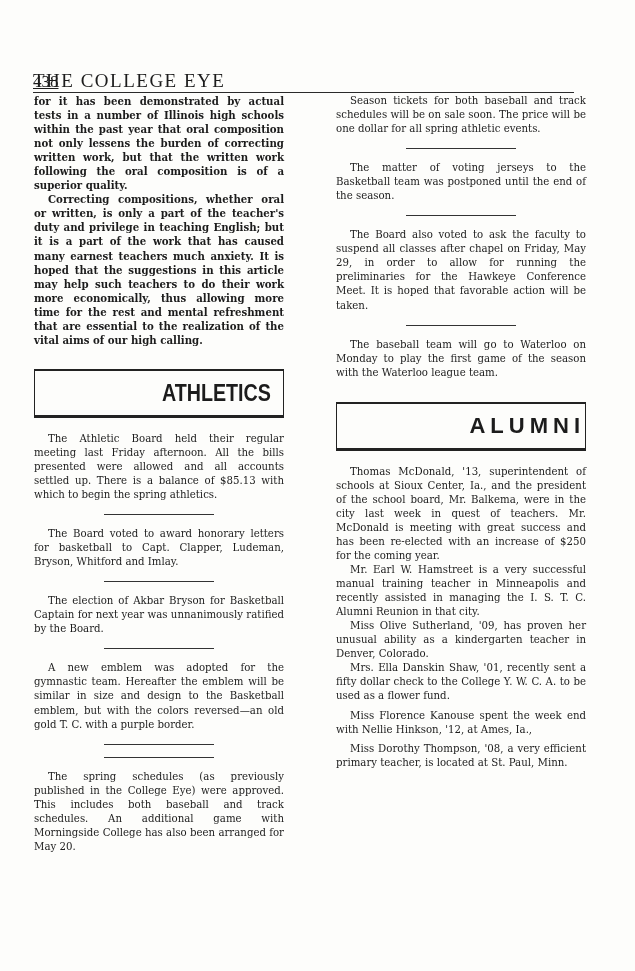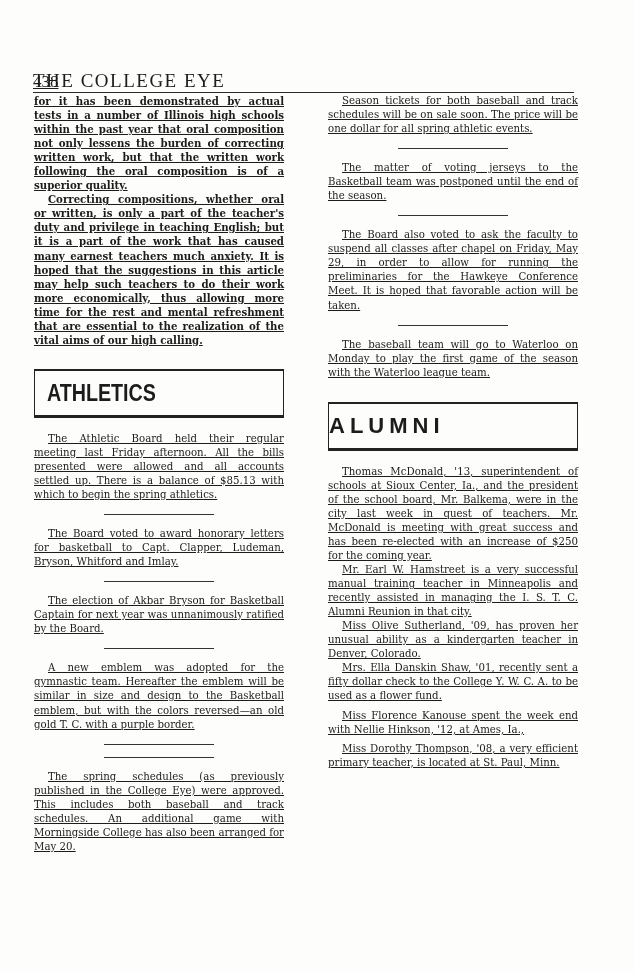--- a/index.html
+++ b/index.html
@@ -17,30 +17,30 @@
   }
   .masthead {
     position:absolute; left:0; right:0; top:0; 
     font-family:"Liberation Serif", serif; font-size:19px; letter-spacing:1.5px;
   }
   .col {
     position:absolute; top:94px; width:250px;
     font-size:10.2px; line-height:14.05px; text-align:justify;
   }
   .col-left { left:34px; }
-  .col-right { left:328px; }
-  .col p { margin:0; text-indent:14px;text-decoration:underline; }
+  .col-right { left:336px; }
+  .col p { margin:0; text-indent:14px; }
   .col p.bold { font-weight:bold; }
   .rule {
     width:110px; height:0; border-top:1.5px solid #333; margin:12px auto 12px auto;
   }
   .section-box {
     border-top:2px solid #222; border-bottom:3px solid #222;
     border-left:1.5px solid #222; border-right:1.5px solid #222;
-    height:44px; margin:22px 0 14px 0; display:flex; align-items:center; justify-content:flex-start;
+    height:44px; margin:22px 0 14px 0; display:flex; align-items:center; justify-content:flex-end;
   }
   .section-title {
     font-family:"Liberation Sans", sans-serif; font-weight:bold; font-size:24px;
     transform:scaleX(0.82);
   }
   .alumni-title { letter-spacing:5px; transform:none; font-size:22px; }
   .gap { height:5px; }
 </style>
 </head>
 <body>

